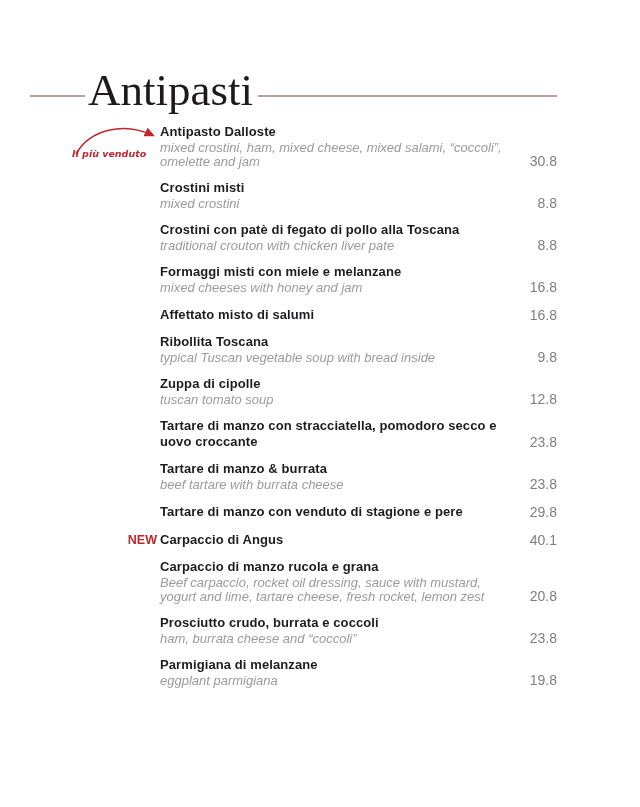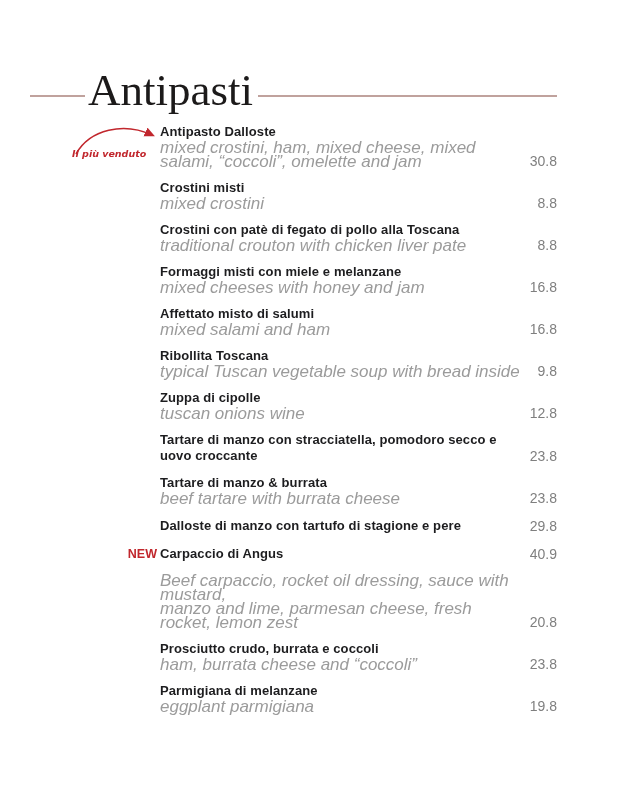--- a/index.html
+++ b/index.html
@@ -88,21 +88,21 @@
     left: auto;
     top: 0;
     transform: translateX(-10px);
     color: #c1272d;
     font-weight: bold;
     font-size: 12.5px;
     line-height: 16px;
     white-space: nowrap;
   }
   .item-desc {
-    font-size: 17px;
+    font-size: 13px;
     font-style: italic;
     color: #9b9b9b;
     line-height: 14px;
     margin-top: 1px;
     white-space: pre-line;
   }
   .item-price {
     flex: 0 0 auto;
     font-size: 14px;
     color: #7f7f7f;
@@ -166,39 +166,38 @@
         <div class="item-name">Formaggi misti con miele e melanzane</div>
         <div class="item-desc">mixed cheeses with honey and jam</div>
       </div>
       <div class="item-price">16.8</div>
     </div>
 
     <div class="menu-item">
       <div class="item-left">
 
         <div class="item-name">Affettato misto di salumi</div>
-        <div class="item-desc">mixed salami and ham</div>
       </div>
       <div class="item-price">16.8</div>
     </div>
 
     <div class="menu-item">
       <div class="item-left">
 
         <div class="item-name">Ribollita Toscana</div>
         <div class="item-desc">typical Tuscan vegetable soup with bread inside</div>
       </div>
       <div class="item-price">9.8</div>
     </div>
 
     <div class="menu-item">
       <div class="item-left">
 
         <div class="item-name">Zuppa di cipolle</div>
-        <div class="item-desc">tuscan onions wine</div>
+        <div class="item-desc">tuscan tomato soup</div>
       </div>
       <div class="item-price">12.8</div>
     </div>
 
     <div class="menu-item">
       <div class="item-left">
 
         <div class="item-name">Tartare di manzo con stracciatella, pomodoro secco e uovo croccante</div>
       </div>
       <div class="item-price">23.8</div>
@@ -209,38 +208,39 @@
 
         <div class="item-name">Tartare di manzo &amp; burrata</div>
         <div class="item-desc">beef tartare with burrata cheese</div>
       </div>
       <div class="item-price">23.8</div>
     </div>
 
     <div class="menu-item">
       <div class="item-left">
 
-        <div class="item-name">Dalloste di manzo con tartufo di stagione e pere</div>
+        <div class="item-name">Tartare di manzo con venduto di stagione e pere</div>
       </div>
       <div class="item-price">29.8</div>
     </div>
 
     <div class="menu-item">
       <div class="item-left">
         <span class="new-badge">NEW</span>
         <div class="item-name">Carpaccio di Angus</div>
       </div>
-      <div class="item-price">40.9</div>
-    </div>
-
-    <div class="menu-item">
-      <div class="item-left">
-
+      <div class="item-price">40.1</div>
+    </div>
+
+    <div class="menu-item">
+      <div class="item-left">
+
+        <div class="item-name">Carpaccio di manzo rucola e grana</div>
         <div class="item-desc">Beef carpaccio, rocket oil dressing, sauce with mustard,
-manzo and lime, parmesan cheese, fresh rocket, lemon zest</div>
+yogurt and lime, tartare cheese, fresh rocket, lemon zest</div>
       </div>
       <div class="item-price">20.8</div>
     </div>
 
     <div class="menu-item">
       <div class="item-left">
 
         <div class="item-name">Prosciutto crudo, burrata e coccoli</div>
         <div class="item-desc">ham, burrata cheese and “coccoli”</div>
       </div>

